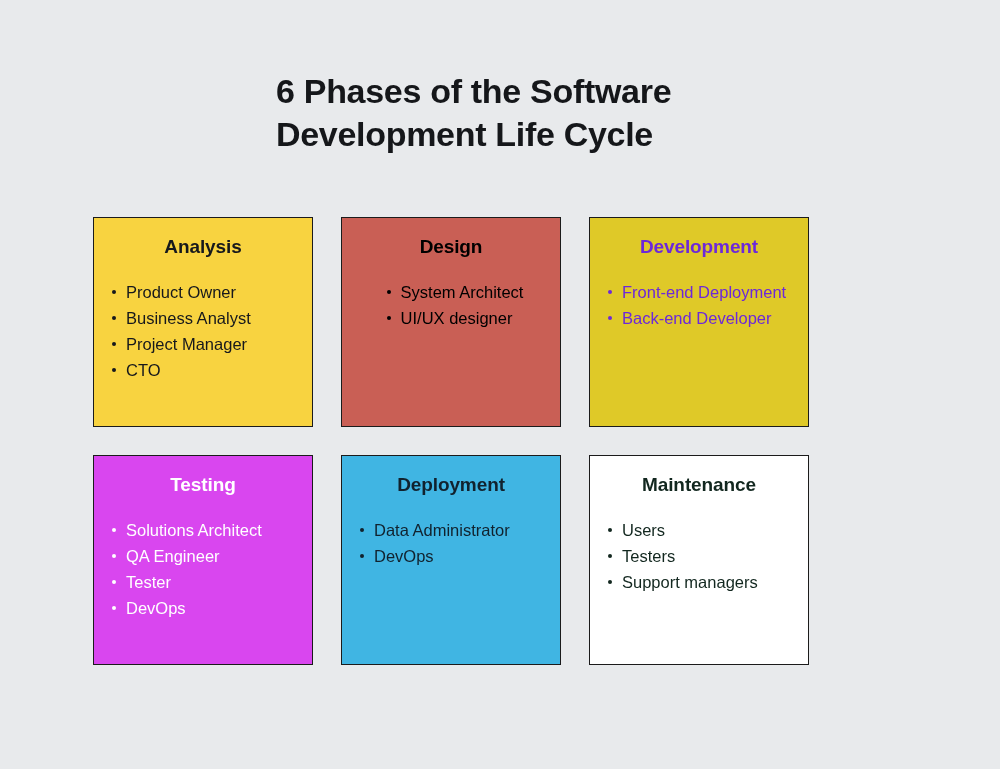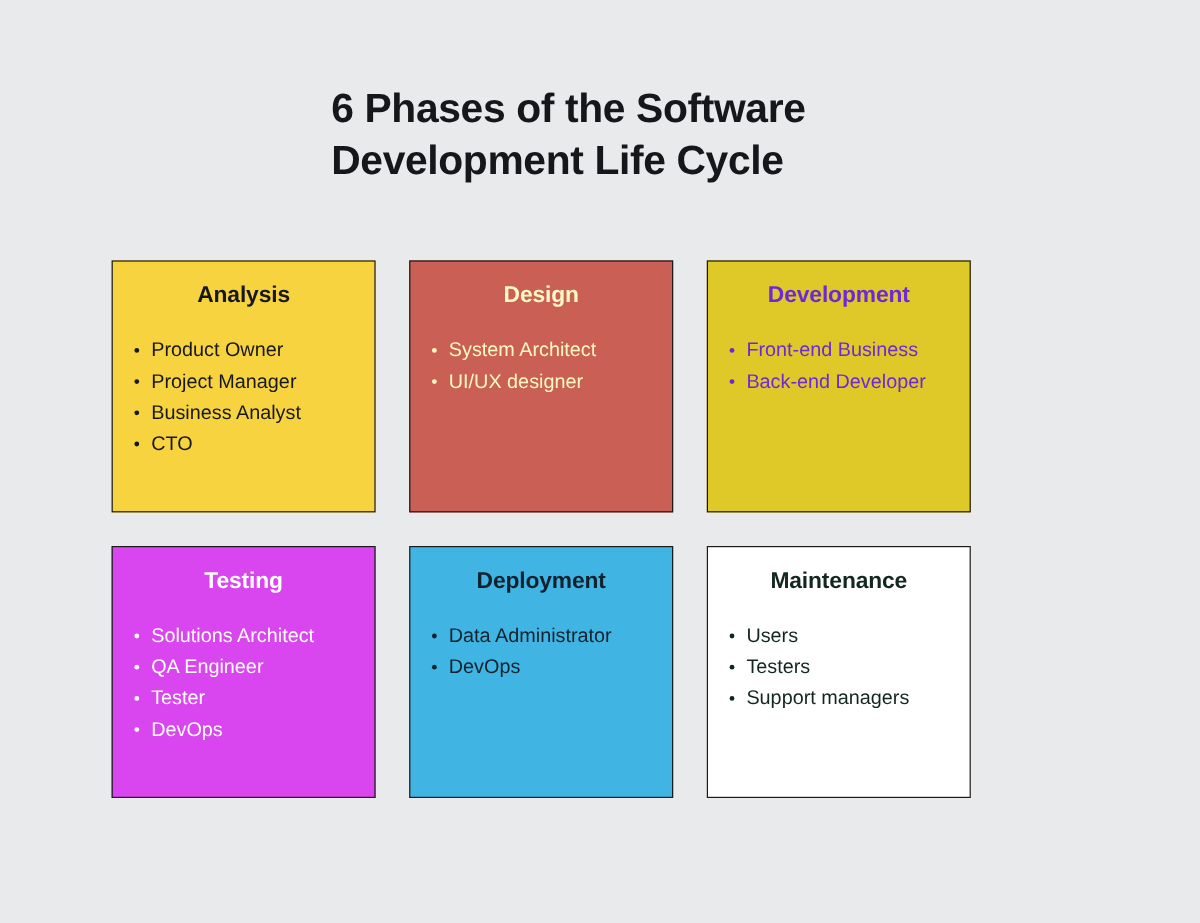--- a/index.html
+++ b/index.html
@@ -87,36 +87,36 @@
 <div class="canvas">
 
   <div class="page-title">6 Phases of the Software
 Development Life Cycle</div>
 
   <div class="grid">
       <div class="card" style="background: rgb(248, 211, 64); color: rgb(22, 24, 28); border-color: rgb(27, 27, 27);">
         <div class="card-title">Analysis</div>
         <ul class="card-list">
           <li>Product Owner</li>
+          <li>Business Analyst</li>
           <li>Project Manager</li>
-          <li>Business Analyst</li>
           <li>CTO</li>
         </ul>
       </div>
-      <div class="card" style="background: rgb(201, 95, 85); color: #fef9c3; border-color: rgb(27, 27, 27);">
+      <div class="card" style="background: rgb(201, 95, 85); color: #000000; border-color: rgb(27, 27, 27); align-items: center;">
         <div class="card-title">Design</div>
         <ul class="card-list">
           <li>System Architect</li>
           <li>UI/UX designer</li>
         </ul>
       </div>
       <div class="card" style="background: rgb(223, 201, 40); color: #6d28d9; border-color: rgb(27, 27, 27);">
         <div class="card-title">Development</div>
         <ul class="card-list">
-          <li>Front-end Business</li>
+          <li>Front-end Deployment</li>
           <li>Back-end Developer</li>
         </ul>
       </div>
       <div class="card" style="background: #d946ef; color: rgb(255, 255, 255); border-color: rgb(27, 27, 27);">
         <div class="card-title">Testing</div>
         <ul class="card-list">
           <li>Solutions Architect</li>
           <li>QA Engineer</li>
           <li>Tester</li>
           <li>DevOps</li>

